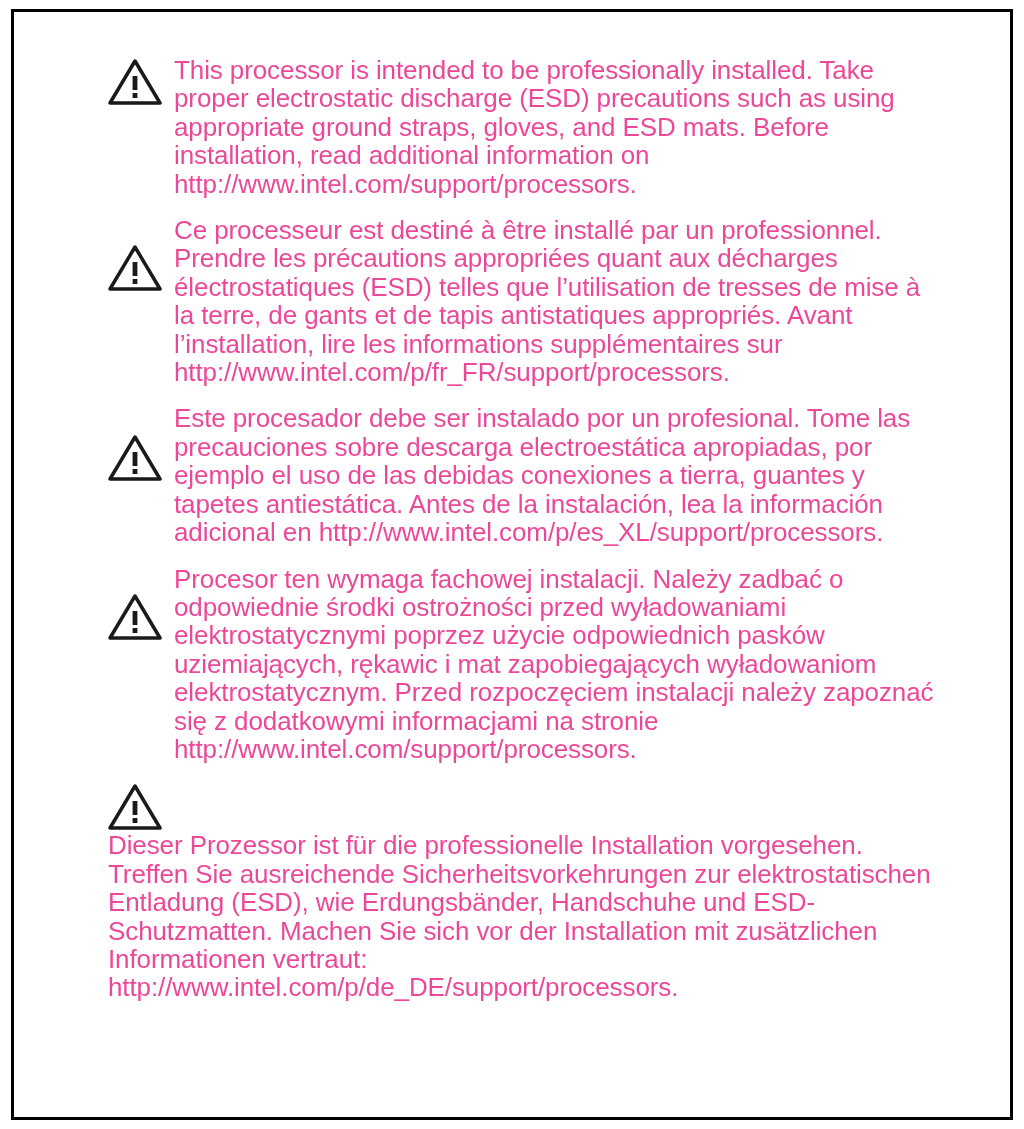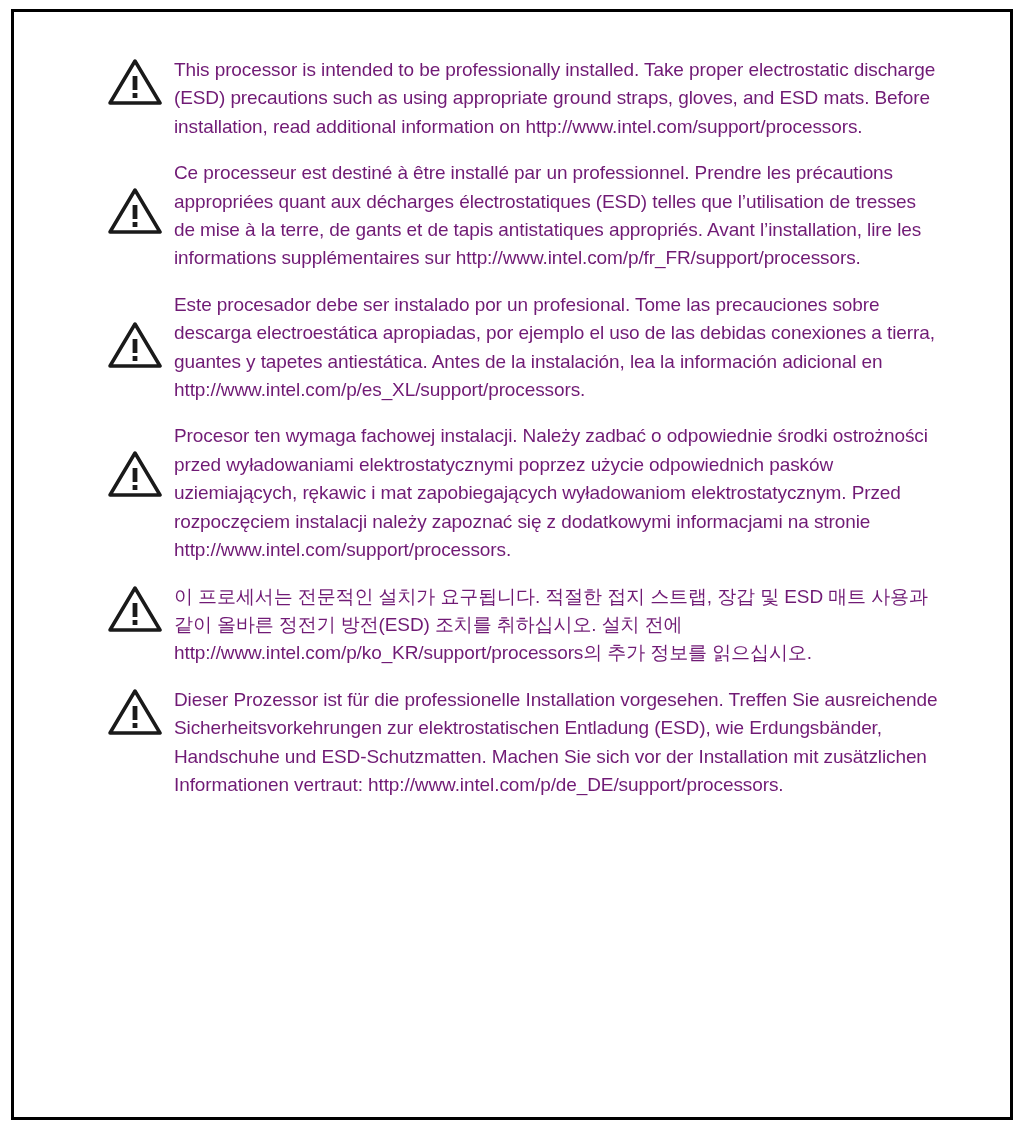--- a/index.html
+++ b/index.html
@@ -36,36 +36,37 @@
     top: 56px;
     width: 830px;
   }
   .notice {
     display: flex;
     align-items: flex-start;
     margin-bottom: 18px;
   }
   .notice:last-child {
     margin-bottom: 0;
+    flex-direction: column;
   }
   .warn-icon {
     flex: 0 0 auto;
     width: 54px;
     margin-right: 12px;
     padding-top: 2px;
   }
   .warn-icon svg {
     display: block;
   }
   .notice-text {
     flex: 1 1 auto;
-    font-size: 19px;
+    font-size: 26px;
     line-height: 28.4px;
     letter-spacing: -0.1px;
-    color: #701a75;
+    color: #ec4899;
     white-space: pre-line;
   }
   
   .icon-offset-0 { padding-top: 2px; }
   .icon-offset-1 { padding-top: 30px; }
   .icon-offset-2 { padding-top: 28px; }
   .icon-offset-3 { padding-top: 28px; }
   .icon-offset-4 { padding-top: 2px; }
   .icon-offset-5 { padding-top: 2px; }
 </style>
@@ -114,30 +115,20 @@
       <div class="warn-icon icon-offset-3">
         <svg width="54" height="48" viewBox="0 0 54 48" aria-hidden="true">
           <path d="M27 3 L52 45 L2 45 Z" fill="none" stroke="#1a1a1a" stroke-width="3.5" stroke-linejoin="round"></path>
           <rect x="24.6" y="18" width="4.8" height="14" fill="#1a1a1a"></rect>
           <rect x="24.6" y="35" width="4.8" height="5" fill="#1a1a1a"></rect>
         </svg>
       </div>
       <div class="notice-text">Procesor ten wymaga fachowej instalacji. Należy zadbać o odpowiednie środki ostrożności przed wyładowaniami elektrostatycznymi poprzez użycie odpowiednich pasków uziemiających, rękawic i mat zapobiegających wyładowaniom elektrostatycznym. Przed rozpoczęciem instalacji należy zapoznać się z dodatkowymi informacjami na stronie http://www.intel.com/support/processors.</div>
     </div>
 
-    <div class="notice">
-      <div class="warn-icon icon-offset-4">
-        <svg width="54" height="48" viewBox="0 0 54 48" aria-hidden="true">
-          <path d="M27 3 L52 45 L2 45 Z" fill="none" stroke="#1a1a1a" stroke-width="3.5" stroke-linejoin="round"></path>
-          <rect x="24.6" y="18" width="4.8" height="14" fill="#1a1a1a"></rect>
-          <rect x="24.6" y="35" width="4.8" height="5" fill="#1a1a1a"></rect>
-        </svg>
-      </div>
-      <div class="notice-text">이 프로세서는 전문적인 설치가 요구됩니다. 적절한 접지 스트랩, 장갑 및 ESD 매트 사용과 같이 올바른 정전기 방전(ESD) 조치를 취하십시오. 설치 전에 http://www.intel.com/p/ko_KR/support/processors의 추가 정보를 읽으십시오.</div>
-    </div>
 
     <div class="notice">
       <div class="warn-icon icon-offset-5">
         <svg width="54" height="48" viewBox="0 0 54 48" aria-hidden="true">
           <path d="M27 3 L52 45 L2 45 Z" fill="none" stroke="#1a1a1a" stroke-width="3.5" stroke-linejoin="round"></path>
           <rect x="24.6" y="18" width="4.8" height="14" fill="#1a1a1a"></rect>
           <rect x="24.6" y="35" width="4.8" height="5" fill="#1a1a1a"></rect>
         </svg>
       </div>
       <div class="notice-text">Dieser Prozessor ist für die professionelle Installation vorgesehen. Treffen Sie ausreichende Sicherheitsvorkehrungen zur elektrostatischen Entladung (ESD), wie Erdungsbänder, Handschuhe und ESD-Schutzmatten. Machen Sie sich vor der Installation mit zusätzlichen Informationen vertraut: http://www.intel.com/p/de_DE/support/processors.</div>

